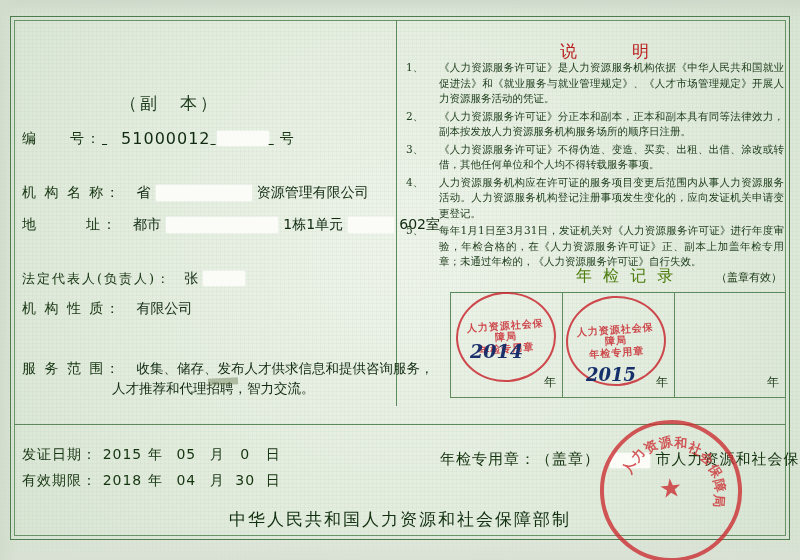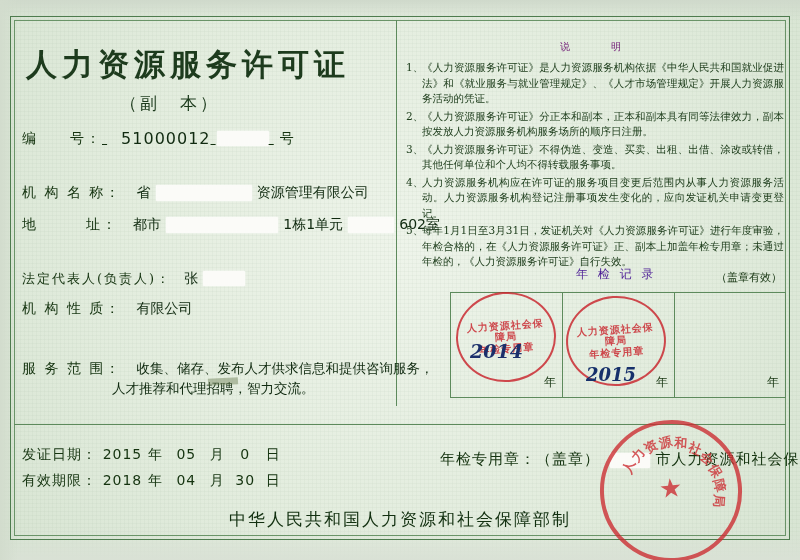--- a/index.html
+++ b/index.html
@@ -188,23 +188,23 @@
     letter-spacing: 2px;
     color: #123010;
   }
 
   
   .notes-title {
     position: absolute;
     left: 560px;
     top: 40px;
     font-family: "DejaVu Serif", serif;
-    font-size: 10px;
+    font-size: 17px;
     letter-spacing: 7px;
-    color: #701a75;
+    color: #b91c1c;
   }
   .notes-list {
     position: absolute;
     left: 406px;
     top: 60px;
     width: 378px;
     font-family: "DejaVu Serif", serif;
     font-size: 10.5px;
     line-height: 15.5px;
     color: #1a3a18;
@@ -213,31 +213,32 @@
   .notes-list .note-item {
     margin-bottom: 2px;
     display: flex;
   }
   .notes-list .note-idx {
     flex: 0 0 auto;
     width: 16px;
   }
   .notes-list .note-text {
     flex: 1 1 auto;
+    margin-left: 17px;
   }
 
   
   .annual-title {
     position: absolute;
     left: 576px;
     top: 266px;
     font-family: "DejaVu Serif", serif;
-    font-size: 12px;
+    font-size: 16px;
     letter-spacing: 3px;
-    color: #4c1d95;
+    color: #4d7c0f;
   }
   .annual-note {
     position: absolute;
     left: 716px;
     top: 270px;
     font-family: "DejaVu Serif", serif;
     font-size: 11px;
     color: #14330f;
   }
   .annual-box {
@@ -350,21 +351,20 @@
   <div class="paper-texture"></div>
   <div class="edge-shade-top"></div>
   <div class="edge-shade-bottom"></div>
   <div class="edge-shade-left"></div>
 
   <div class="frame-outer"></div>
   <div class="frame-inner"></div>
   <div class="divider-vert"></div>
   <div class="divider-horiz-bottom"></div>
 
-  <div class="title-main">人力资源服务许可证</div>
   <div class="title-sub">（副　本）</div>
 
   <div class="field-row" id="row-number">
     <span class="field-label">编　　号：</span>
     <span class="field-value" style="margin-left:14px;font-size:16px;letter-spacing:1px;">51000012</span>
     <span class="redact" style="width:52px;height:15px;margin-left:1px;"></span>
     <span class="field-label" style="margin-left:6px;">号</span>
   </div>
 
   <div class="field-row" id="row-orgname">

